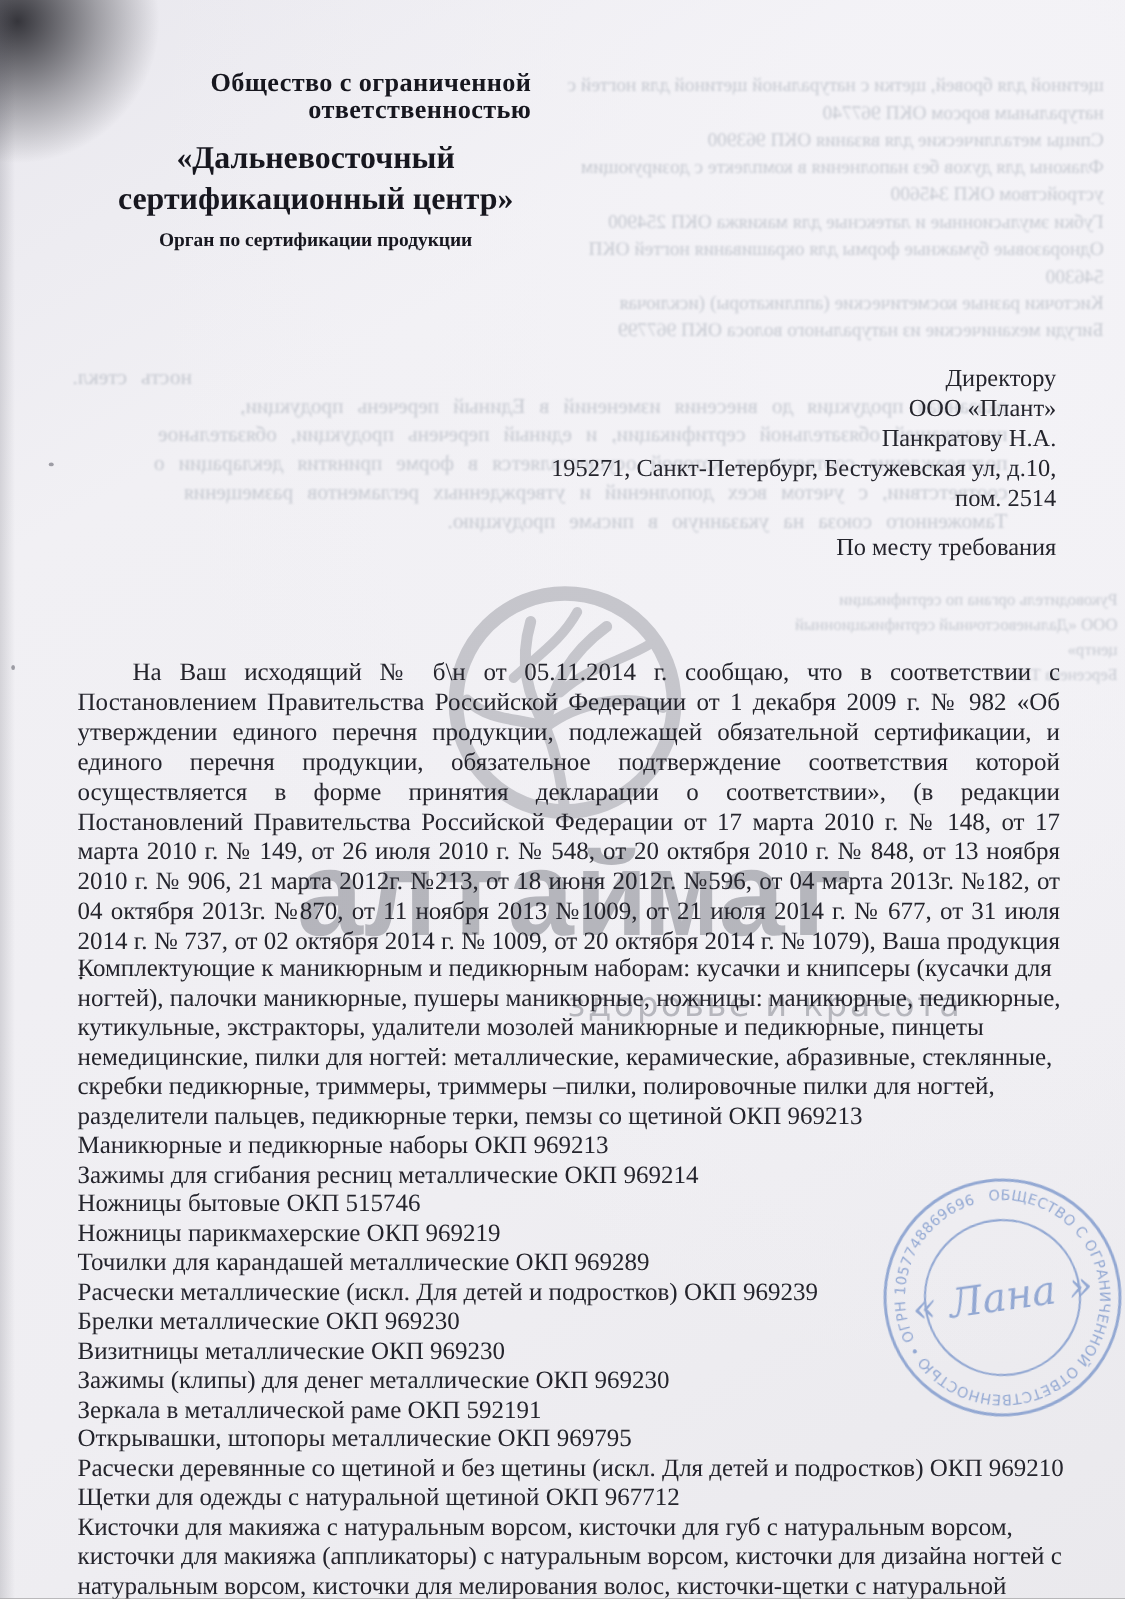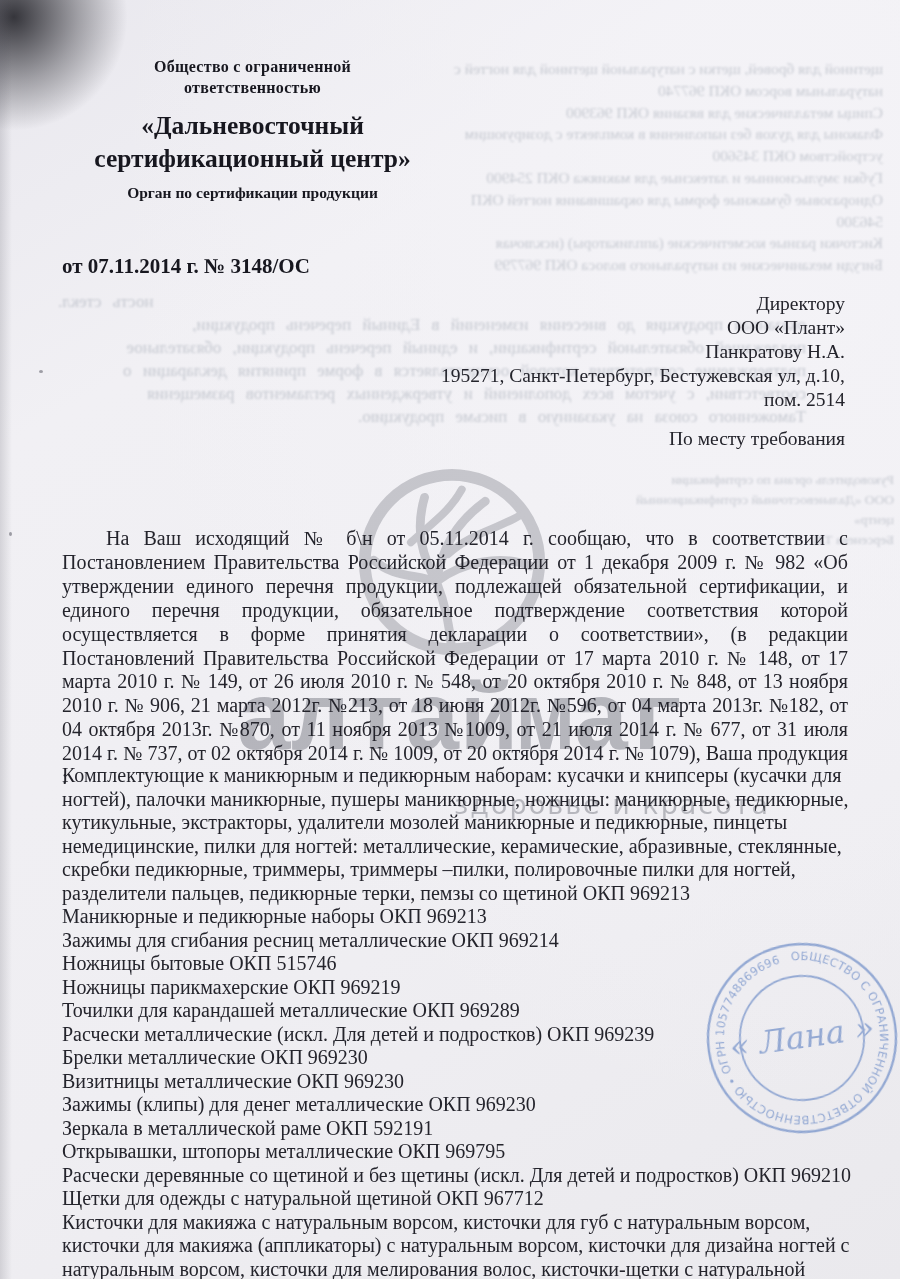--- a/index.html
+++ b/index.html
@@ -32,21 +32,21 @@
   .wm-brand{position:absolute; left:150px; top:668px; width:620px; text-align:center;
     font-family:Liberation Mono, monospace; font-weight:bold; font-size:97px; letter-spacing:-2px;
     color:#6e707a; opacity:.45;}
   .wm-tagline{position:absolute; left:150px; top:789px; width:620px; text-align:right;
     font-family:"DejaVu Sans", sans-serif; font-size:27px; letter-spacing:2px;
     color:#7d7f88; opacity:.5;}
 
   
   .letterhead{position:absolute; left:80px; top:56px; width:345px; text-align:center;
     font-weight:bold; color:#17171f;}
-  .lh-org{font-size:16px; line-height:21px; letter-spacing:.3px;}
+  .lh-org{font-size:21px; line-height:21px; letter-spacing:.3px;text-align:right;}
   .lh-name{margin-top:11px; font-size:25.5px; line-height:33px;}
   .lh-sub{margin-top:8px; font-size:15.5px; line-height:19px;}
   .lh-addr{margin-top:11px; font-size:16.5px;}
   .ref-number{position:absolute; left:62px; top:254px; font-weight:bold; font-size:21px; color:#17171f;}
 
   
   .addressee{position:absolute; right:55px; top:292px; width:470px; text-align:right;
     font-size:19.5px; line-height:24px;}
   .delivery-note{position:absolute; right:55px; top:428px; font-size:19.5px;}
 
@@ -123,21 +123,20 @@
     </div>
     <div class="lh-name">
       <div>«Дальневосточный</div>
       <div>сертификационный центр»</div>
     </div>
     <div class="lh-sub">
       <div>Орган по сертификации продукции</div>
     </div>
   </div>
 
-  <div class="ref-number">от 07.11.2014 г. №  3148/ОС</div>
 
   <div class="addressee">
     <div>Директору</div>
     <div>ООО «Плант»</div>
     <div>Панкратову Н.А.</div>
     <div>195271, Санкт-Петербург, Бестужевская ул, д.10,</div>
     <div>пом. 2514</div>
   </div>
   <div class="delivery-note">По месту требования</div>
 

